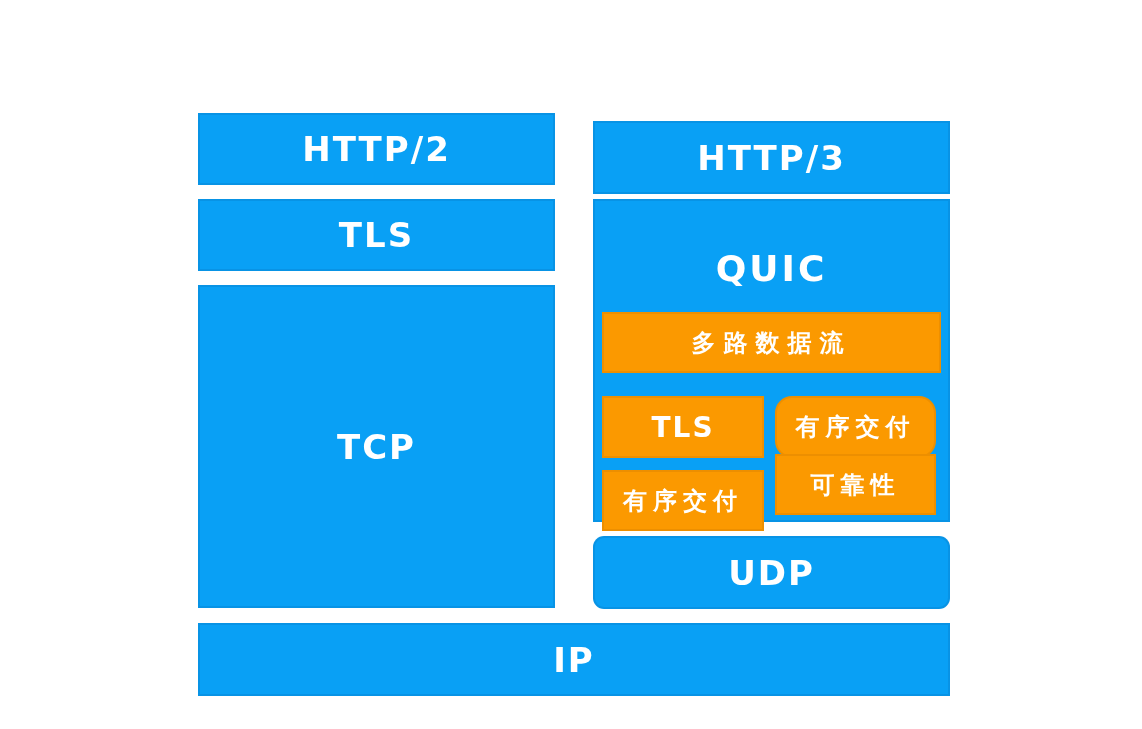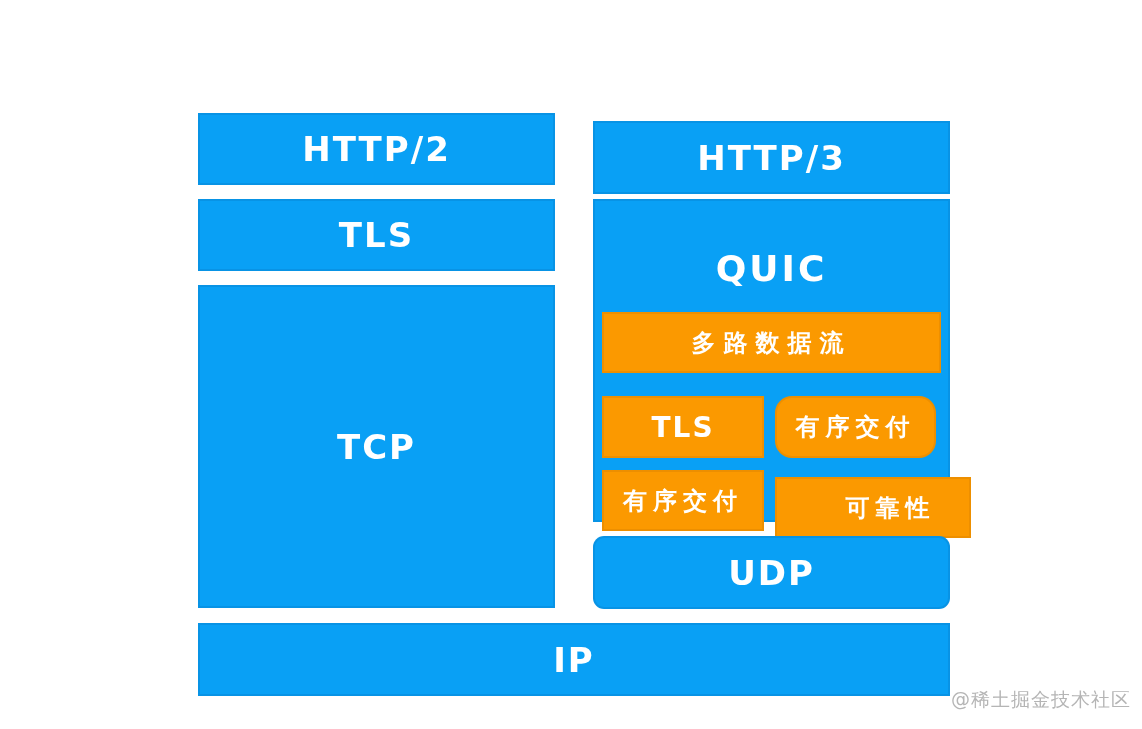--- a/index.html
+++ b/index.html
@@ -68,21 +68,21 @@
     justify-content: center;
     font-size: 24px;
     font-weight: bold;
     color: var(--label-text, #ffffff);
     white-space: nowrap;
   }
   .feature-multiplex { left: 7px; top: 86px; width: 335px; height: 57px; letter-spacing: 8px; justify-content: center; }
   .feature-tls { left: 7px; top: 170px; width: 158px; height: 58px; font-size: 28px; letter-spacing: 2px; }
   .feature-ordered { left: 180px; top: 170px; width: 157px; height: 58px; letter-spacing: 6px; border-radius: 17px; }
   .feature-handshake { left: 7px; top: 244px; width: 158px; height: 57px; letter-spacing: 6px; }
-  .feature-reliability { left: 180px; top: 251px; width: 157px; height: 57px; letter-spacing: 6px; padding-left: 35px; }
+  .feature-reliability { left: 180px; top: 228px; width: 157px; height: 57px; letter-spacing: 6px; }
   .box-udp { left: 593px; top: 536px; width: 357px; height: 73px; border-radius: 11px; }
   
   .box-ip { left: 198px; top: 623px; width: 752px; height: 73px; }
   .watermark {
     position: absolute;
     right: 11px;
     top: 687px;
     font-size: 19px;
     color: var(--watermark-text, #b5b5b5);
     letter-spacing: 1px;
@@ -130,15 +130,14 @@
   </div>
 
   <div class="box blue box-udp">
     <span class="layer-label">UDP</span>
   </div>
 
   <div class="box blue box-ip">
     <span class="layer-label">IP</span>
   </div>
 
-  <div class="watermark">@稀土掘金技术社区</div>
 
 </div>
 
 </body></html>

